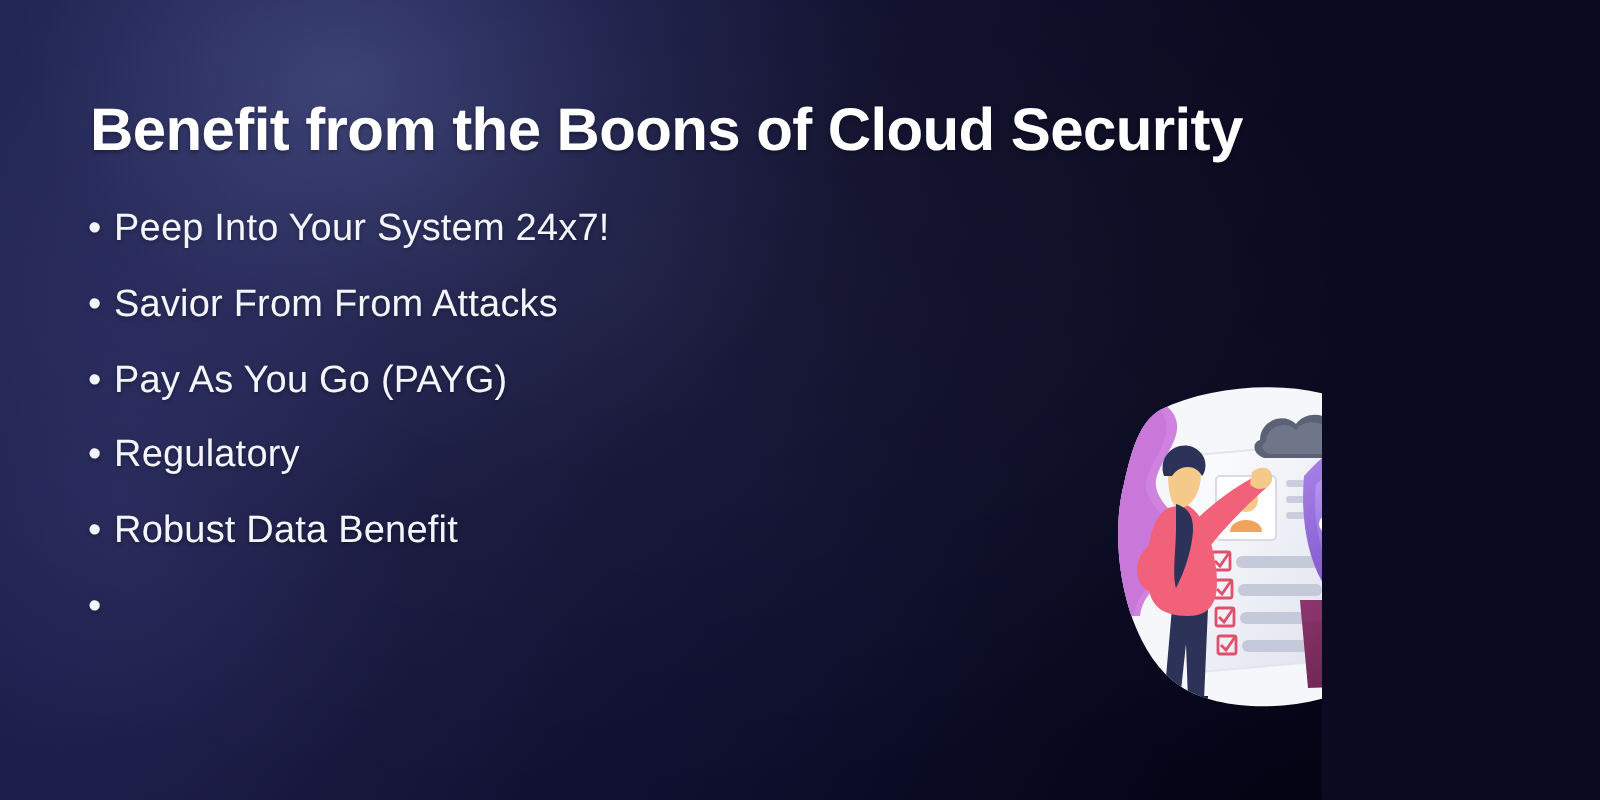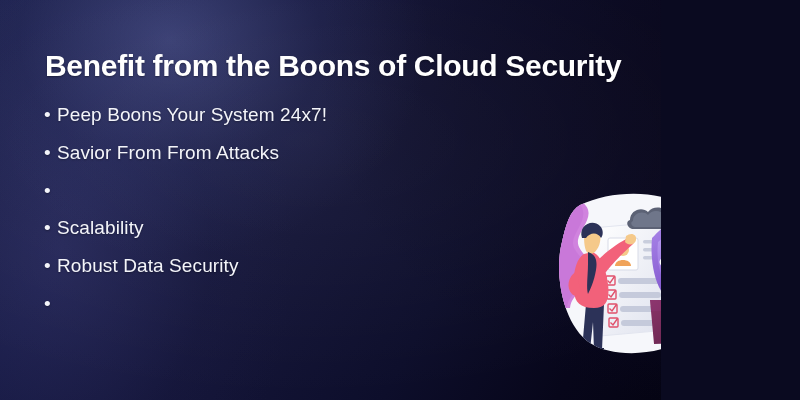--- a/index.html
+++ b/index.html
@@ -56,36 +56,37 @@
 <body>
 
 <div id="banner">
   <div id="vignette"></div>
 
   <h1 id="title">Benefit from the Boons of Cloud Security</h1>
 
   <ul id="bullets">
     <li>
       <span class="bdot">•</span>
-      <span>Peep Boons Your System 24x7!</span>
+      <span>Peep Into Your System 24x7!</span>
     </li>
     <li>
       <span class="bdot">•</span>
       <span>Savior From From Attacks</span>
     </li>
     <li>
       <span class="bdot">•</span>
-    </li>
-    <li>
-      <span class="bdot">•</span>
-      <span>Scalability</span>
-    </li>
-    <li>
-      <span class="bdot">•</span>
-      <span>Robust Data Security</span>
+      <span>Pay As You Go (PAYG)</span>
+    </li>
+    <li>
+      <span class="bdot">•</span>
+      <span>Regulatory</span>
+    </li>
+    <li>
+      <span class="bdot">•</span>
+      <span>Robust Data Benefit</span>
     </li>
     <li>
       <span class="bdot">•</span>
     </li>
   </ul>
 
   <div id="illo">
     <svg width="230" height="190" viewBox="0 0 230 190" xmlns="http://www.w3.org/2000/svg">
       <defs>
         <linearGradient id="shieldG" x1="0" y1="0" x2="0.4" y2="1">

